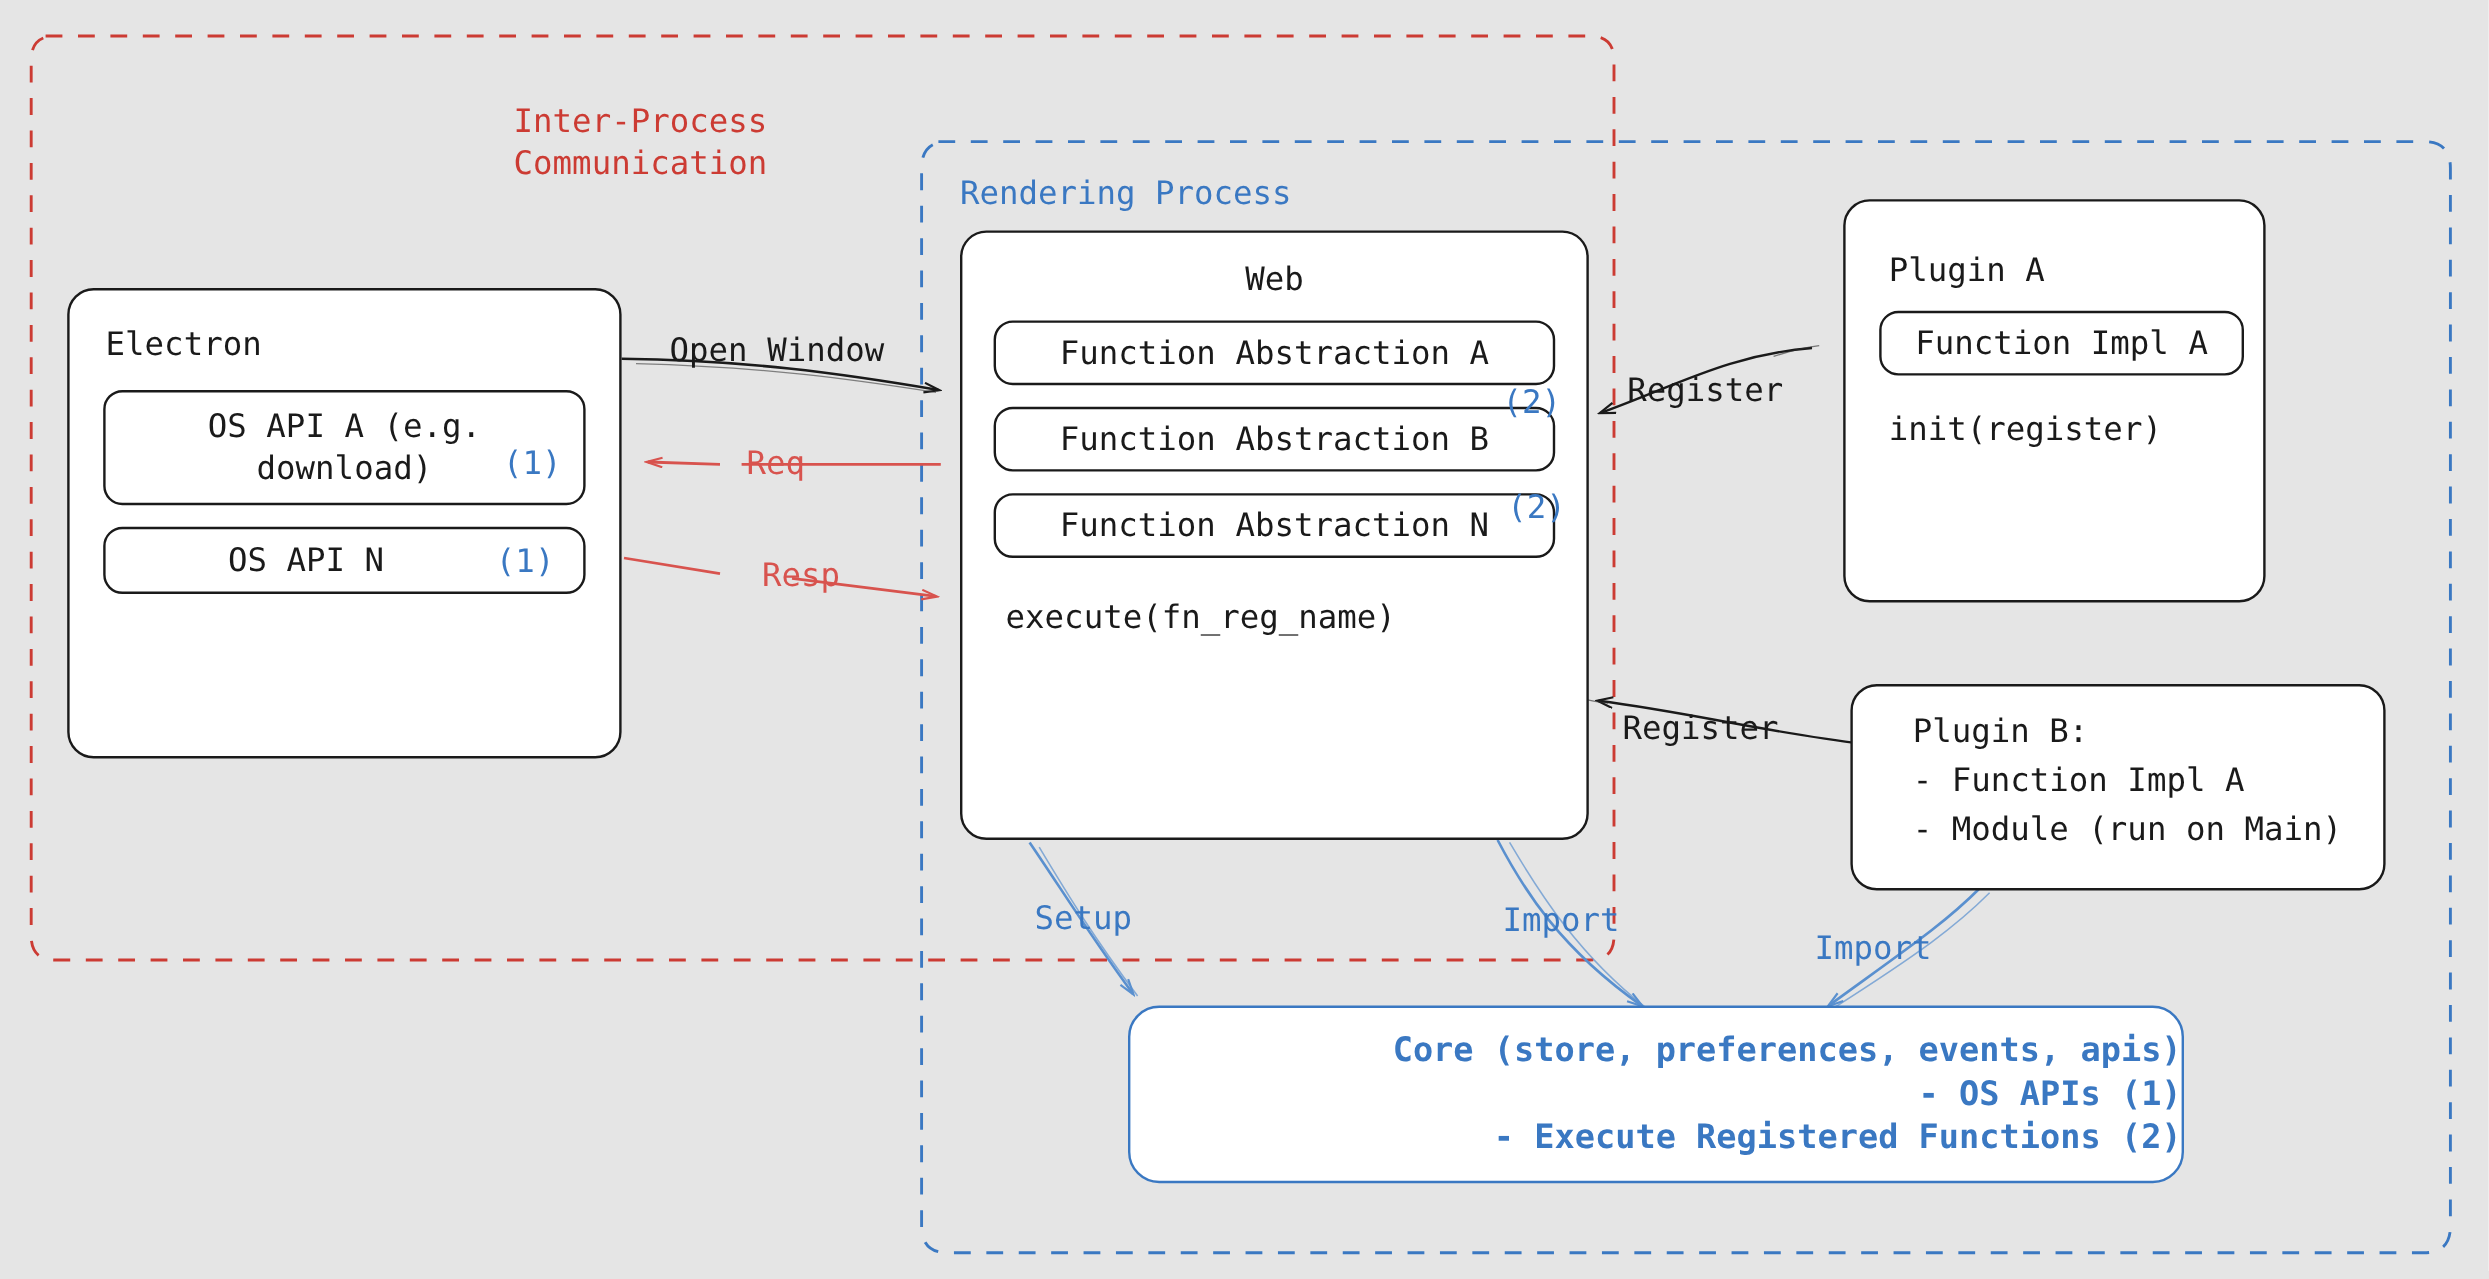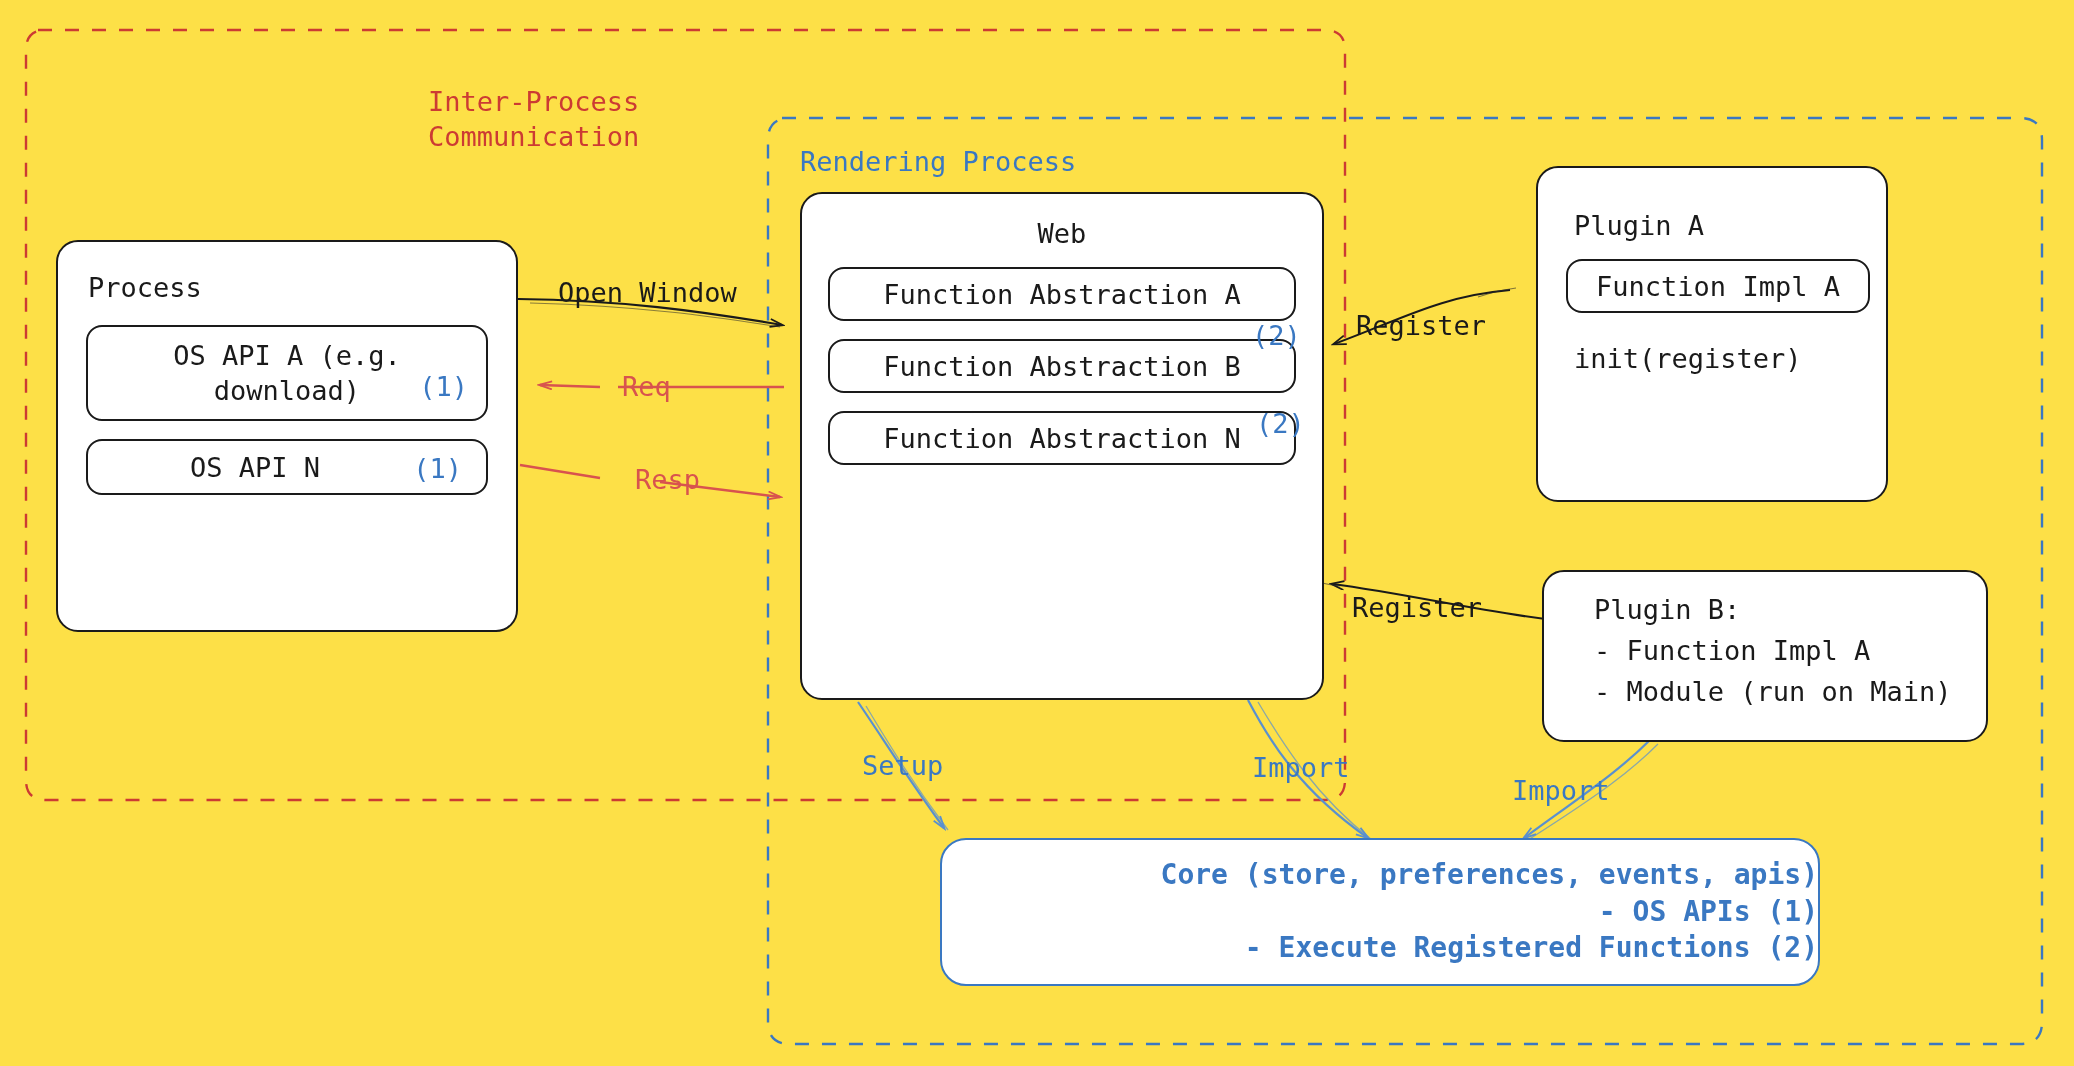--- a/index.html
+++ b/index.html
@@ -8,21 +8,21 @@
     padding: 0;
     background: #ffffff;
   }
   body {
     font-family: "DejaVu Sans Mono", "Liberation Mono", monospace;
   }
   #canvas {
     position: relative;
     width: 2074px;
     height: 1066px;
-    background: #fde047;
+    background: #e5e5e5;
     overflow: hidden;
   }
   svg.layer {
     position: absolute;
     left: 0;
     top: 0;
     width: 2074px;
     height: 1066px;
     pointer-events: none;
   }
@@ -172,21 +172,21 @@
       <path d="M 1658,744 C 1630,772 1600,794 1528,840" fill="none" stroke="#5a90cf" stroke-width="1.3" opacity="0.7"></path>
     </g>
   </svg>
 
   <div class="group-label t-red multiline" style="left:428px; top:84px;">Inter-Process
 Communication</div>
 
   <div class="group-label t-blue" style="left:800px; top:148px;">Rendering Process</div>
 
   <div class="node rbox" style="left:56px; top:240px; width:462px; height:392px;">
-    <div class="box-title" style="margin:30px 0 0 30px;">Process</div>
+    <div class="box-title" style="margin:30px 0 0 30px;">Electron</div>
 
     <div class="rbox-inner" style="margin:22px 28px 0 28px; height:96px; position:relative;">
       <div class="inner-text multiline">OS API A (e.g.
 download)</div>
       <div class="badge" style="right:18px; bottom:17px;">(1)</div>
     </div>
 
     <div class="rbox-inner" style="margin:18px 28px 0 28px; height:56px; position:relative;">
       <div class="inner-text" style="margin-right:64px;">OS API N</div>
       <div class="badge" style="right:24px; top:12px;">(1)</div>
@@ -201,20 +201,21 @@
     </div>
 
     <div class="rbox-inner" style="margin:18px 26px 0 26px; height:54px;">
       <div class="inner-text">Function Abstraction B</div>
     </div>
 
     <div class="rbox-inner" style="margin:18px 26px 0 26px; height:54px;">
       <div class="inner-text">Function Abstraction N</div>
     </div>
 
+    <div class="box-title" style="margin:34px 0 0 36px;">execute(fn_reg_name)</div>
   </div>
 
   <div class="badge" style="left:1252px; top:320px;">(2)</div>
   <div class="badge" style="left:1256px; top:408px;">(2)</div>
 
   <div class="node rbox" style="left:1536px; top:166px; width:352px; height:336px;">
     <div class="box-title" style="margin:42px 0 0 36px;">Plugin A</div>
 
     <div class="rbox-inner" style="margin:18px 16px 0 28px; height:54px;">
       <div class="inner-text">Function Impl A</div>

